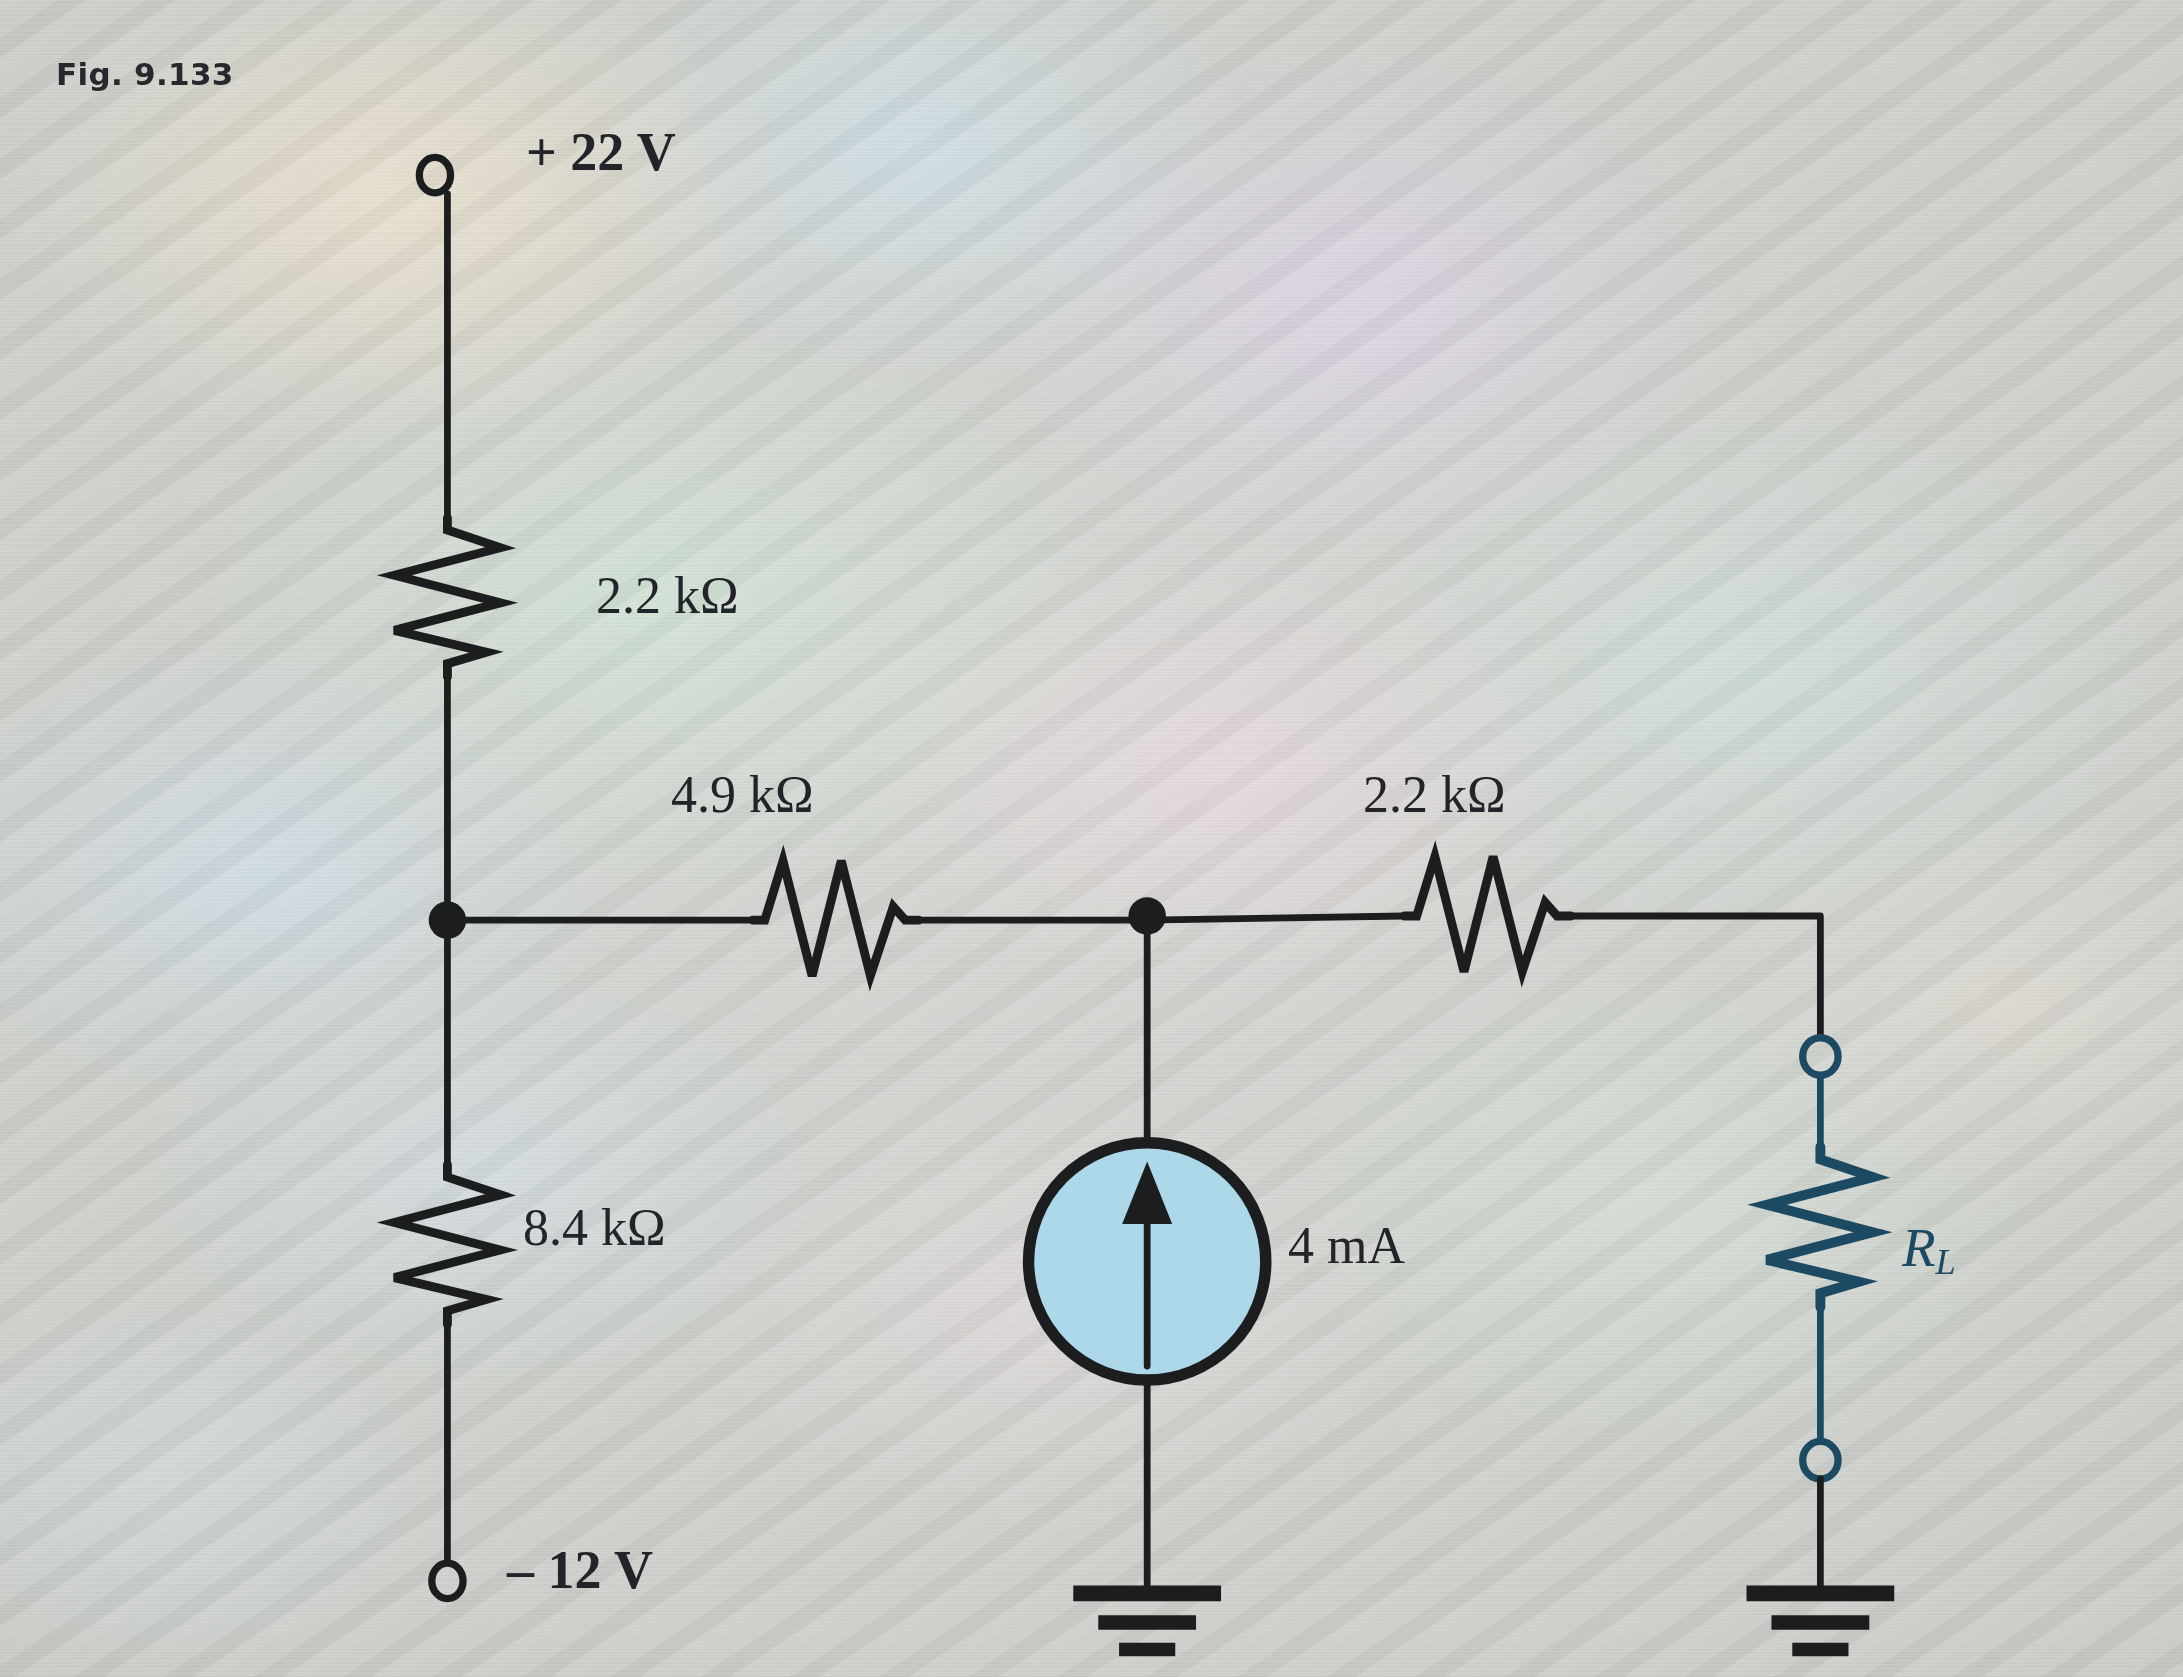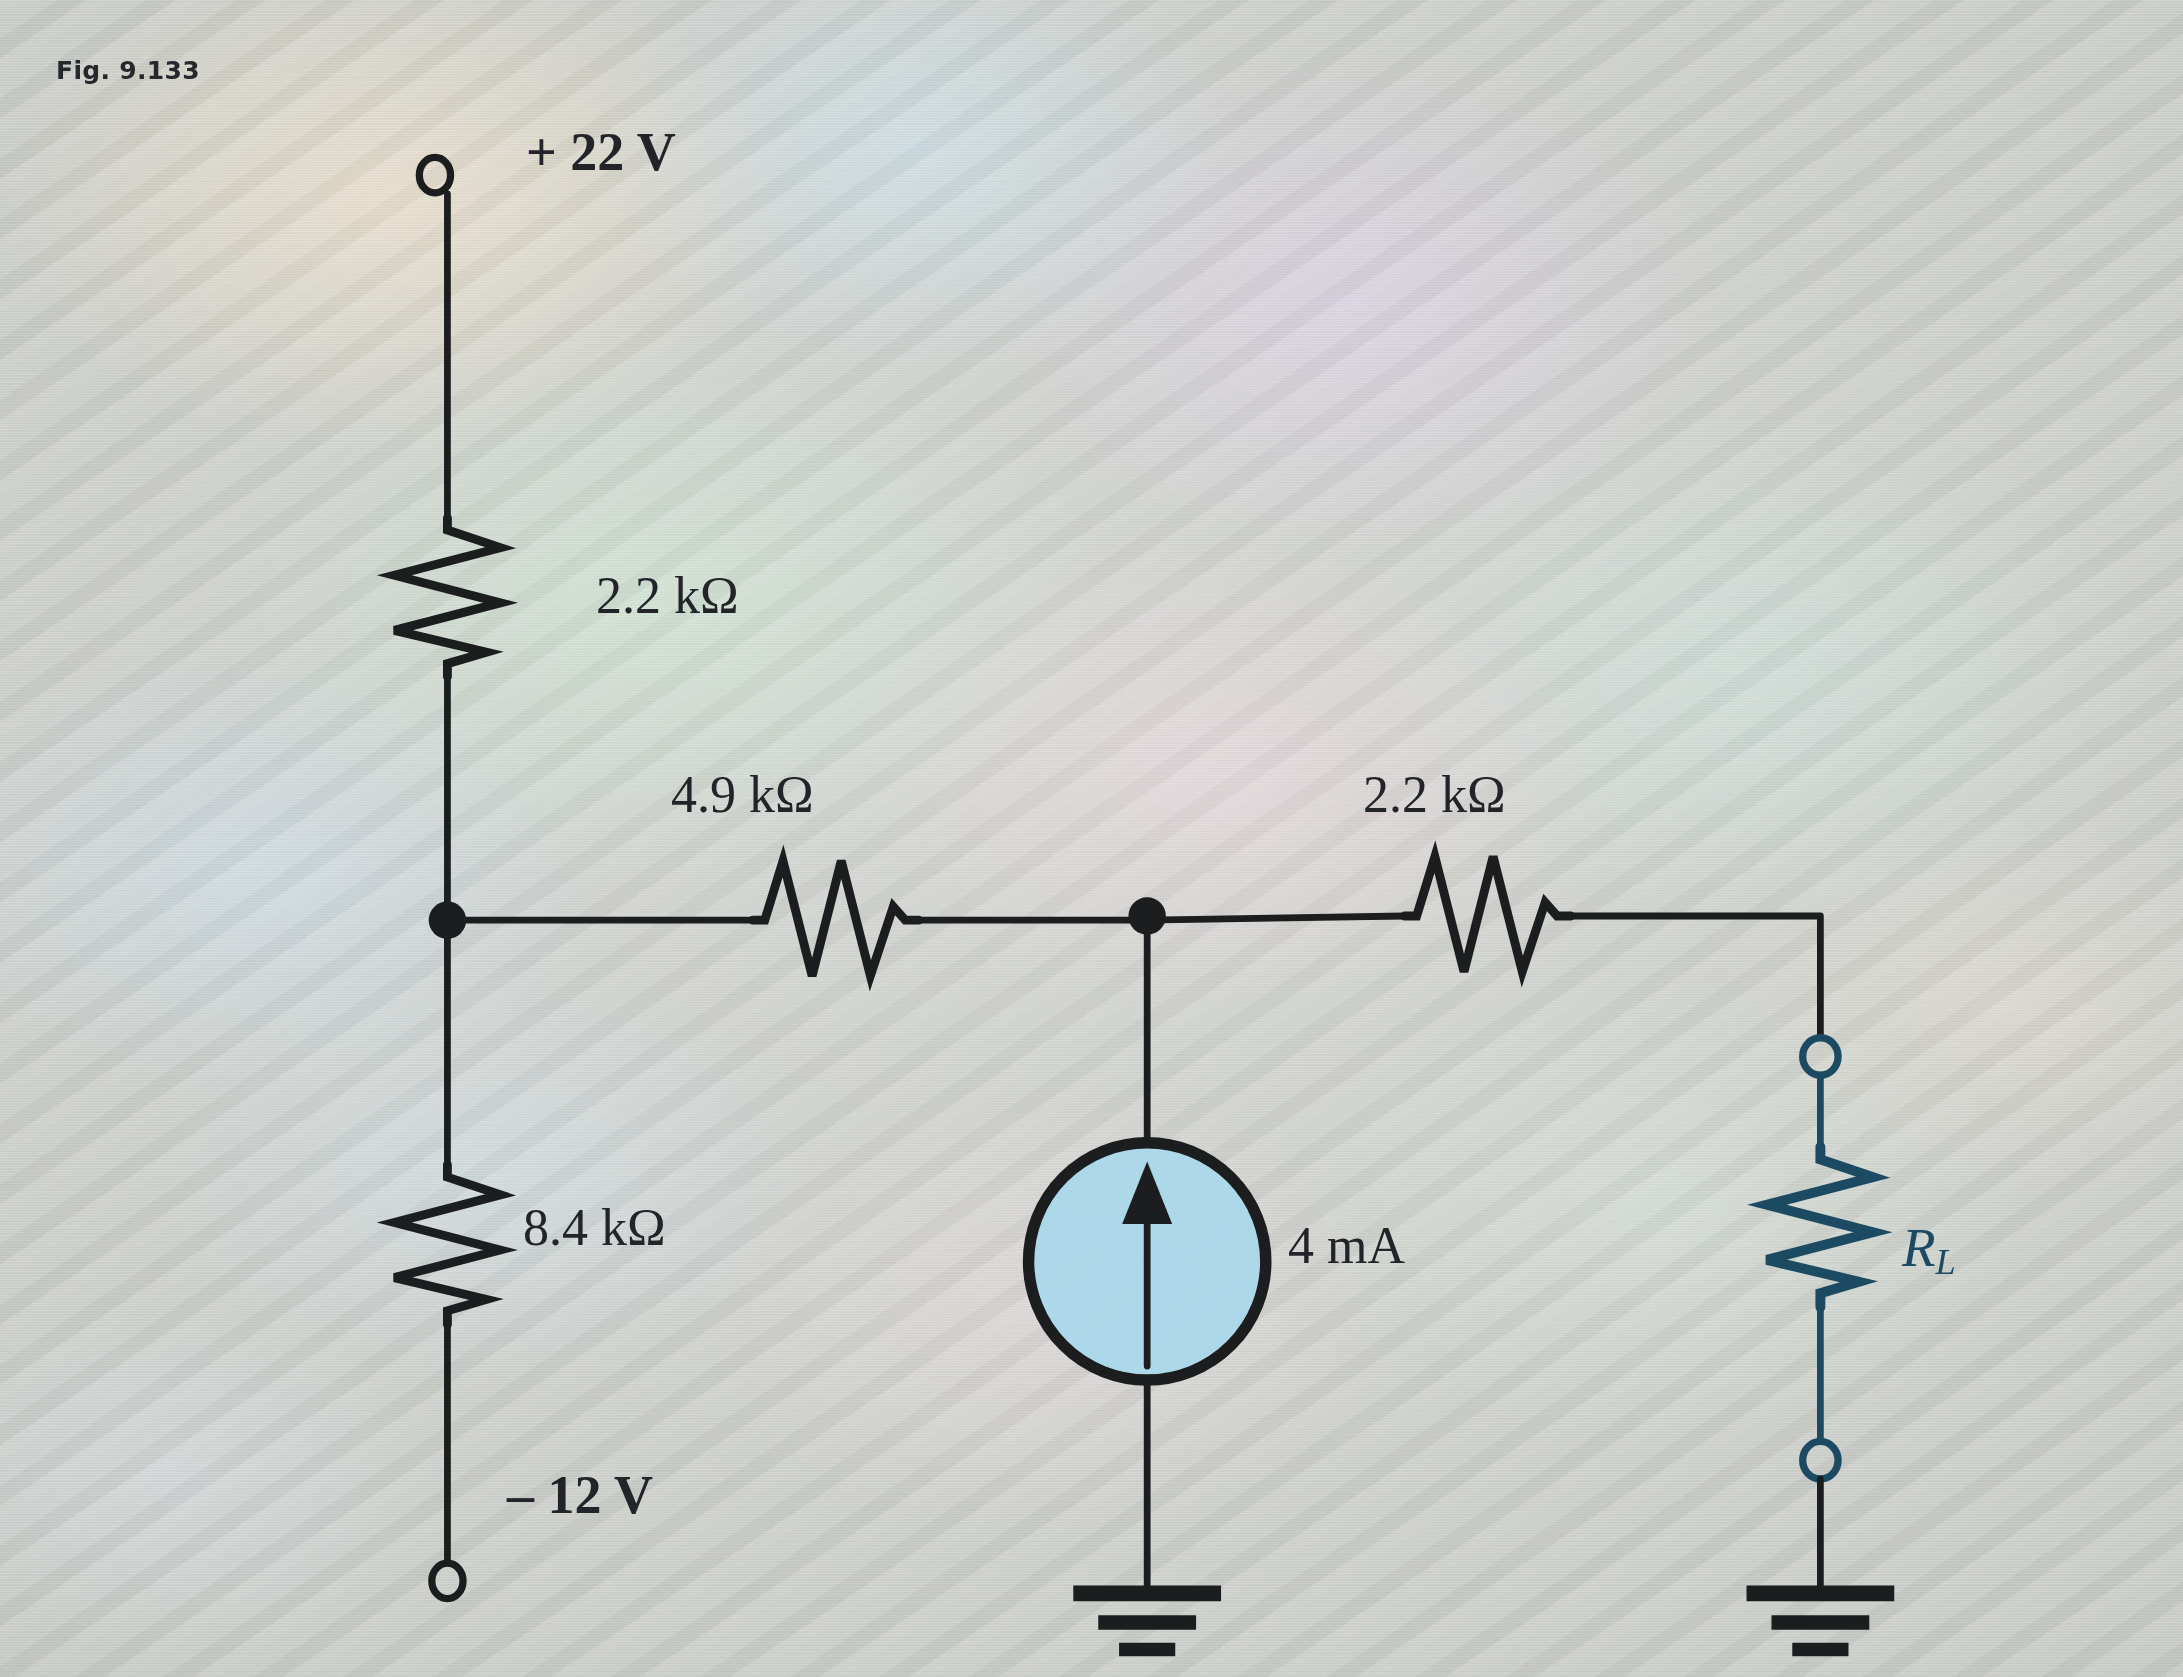--- a/index.html
+++ b/index.html
@@ -67,21 +67,21 @@
       radial-gradient(ellipse 145% 130% at 50% 46%, rgba(255,255,255,0.16) 0%, rgba(255,255,255,0) 46%, rgba(0,0,0,0.10) 100%);
   }
 
   
   #fig-label {
     position: absolute;
     left: 56px;
     top: 56px;
     font-family: "DejaVu Sans", sans-serif;
     font-weight: bold;
-    font-size: 25px;
+    font-size: 31px;
     letter-spacing: 0.3px;
     color: #26282e;
   }
 
   
   #schematic {
     position: absolute;
     left: 0;
     top: 0;
     width: 2183px;
@@ -110,21 +110,21 @@
     font-style: italic;
     vertical-align: -0.22em;
   }
   #lbl-v-top   { left: 526px; top: 125px; }
   #lbl-r22     { left: 596px; top: 570px; }
   #lbl-r33     { left: 671px; top: 769px; }
   #lbl-r12     { left: 1363px; top: 769px; }
   #lbl-r56     { left: 523px; top: 1202px; }
   #lbl-i5ma    { left: 1288px; top: 1220px; }
   #lbl-rl      { left: 1902px; top: 1220px; }
-  #lbl-v-bot   { left: 507px;  top: 1468px; text-align: right; }
+  #lbl-v-bot   { left: 507px;  top: 1543px; text-align: right; }
 </style>
 </head>
 <body>
 
 <div id="page">
 
   <div class="tex" id="tex-base"></div>
   <div class="tex" id="tex-diag"></div>
   <div class="tex" id="tex-scan"></div>
   <div class="tex" id="tex-vign"></div>

